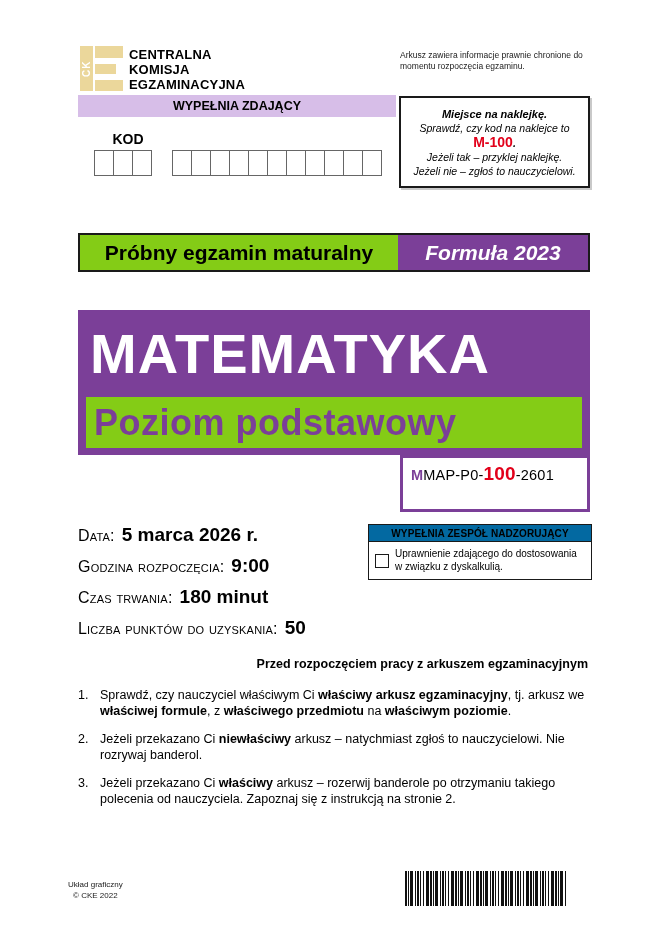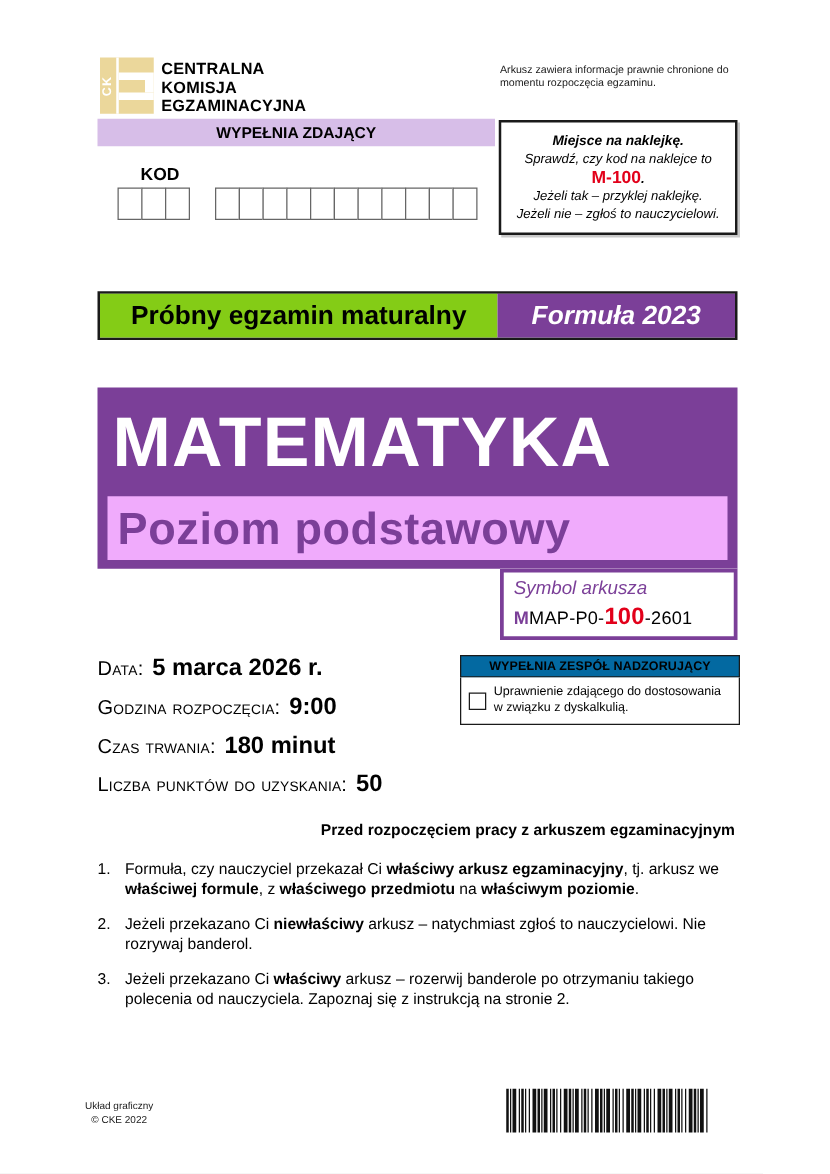--- a/index.html
+++ b/index.html
@@ -76,21 +76,21 @@
 
   
   .subject-banner {
     position:absolute; left:78px; top:310px; width:512px; height:145px; background:#7b3f98;
   }
   .subject-title {
     position:absolute; left:12px; top:14px; color:#fff;
     font-size:56px; font-weight:bold; letter-spacing:1px; line-height:60px;
   }
   .level-strip {
-    position:absolute; left:8px; right:8px; bottom:7px; height:51px; background:#f0abfc;
+    position:absolute; left:8px; right:8px; bottom:7px; height:51px; background:#84cc16;
     display:flex; align-items:center;margin-top:48px;
   }
   .level-text {
     color:#7b3f98; font-size:36px; font-weight:bold; padding-left:8px; letter-spacing:.5px;
   }
 
   
   .symbol-box {
     position:absolute; left:400px; top:455px; width:190px; height:57px;
     border:3px solid #7b3f98; background:#fff; padding:3px 0 0 8px;
@@ -189,21 +189,20 @@
   </div>
 
   <div class="subject-banner">
     <div class="subject-title">MATEMATYKA</div>
     <div class="level-strip">
       <span class="level-text">Poziom podstawowy</span>
     </div>
   </div>
 
   <div class="symbol-box">
-    <div class="symbol-label">Symbol arkusza</div>
     <div class="symbol-code"><span class="hl">M</span><span>MAP-P0-</span><span class="red">100</span><span>-2601</span></div>
   </div>
 
   <div class="info-list">
     <div class="info-row">
       <span class="info-label">Data:</span>
       <span class="info-value">5 marca 2026 r.</span>
     </div>
     <div class="info-row">
       <span class="info-label">Godzina rozpoczęcia:</span>
@@ -225,21 +224,21 @@
       <span class="checkbox"></span>
       <span class="supervisor-option">Uprawnienie zdającego do dostosowania w związku z dyskalkulią.</span>
     </div>
   </div>
 
   <div class="instructions">
     <div class="instructions-heading">Przed rozpoczęciem pracy z arkuszem egzaminacyjnym</div>
     <div>
         <div class="instr-item">
           <span class="instr-num">1.</span>
-          <span class="instr-text"><span>Formuła, czy nauczyciel przekazał Ci </span><b>właściwy arkusz egzaminacyjny</b><span>, tj. arkusz we </span><b>właściwej formule</b><span>, z </span><b>właściwego przedmiotu</b><span> na </span><b>właściwym poziomie</b><span>.</span></span>
+          <span class="instr-text"><span>Sprawdź, czy nauczyciel właściwym Ci </span><b>właściwy arkusz egzaminacyjny</b><span>, tj. arkusz we </span><b>właściwej formule</b><span>, z </span><b>właściwego przedmiotu</b><span> na </span><b>właściwym poziomie</b><span>.</span></span>
         </div>
         <div class="instr-item">
           <span class="instr-num">2.</span>
           <span class="instr-text"><span>Jeżeli przekazano Ci </span><b>niewłaściwy</b><span> arkusz – natychmiast zgłoś to nauczycielowi. Nie rozrywaj banderol.</span></span>
         </div>
         <div class="instr-item">
           <span class="instr-num">3.</span>
           <span class="instr-text"><span>Jeżeli przekazano Ci </span><b>właściwy</b><span> arkusz – rozerwij banderole po otrzymaniu takiego polecenia od nauczyciela. Zapoznaj się z instrukcją na stronie 2.</span></span>
         </div>
       </div>

